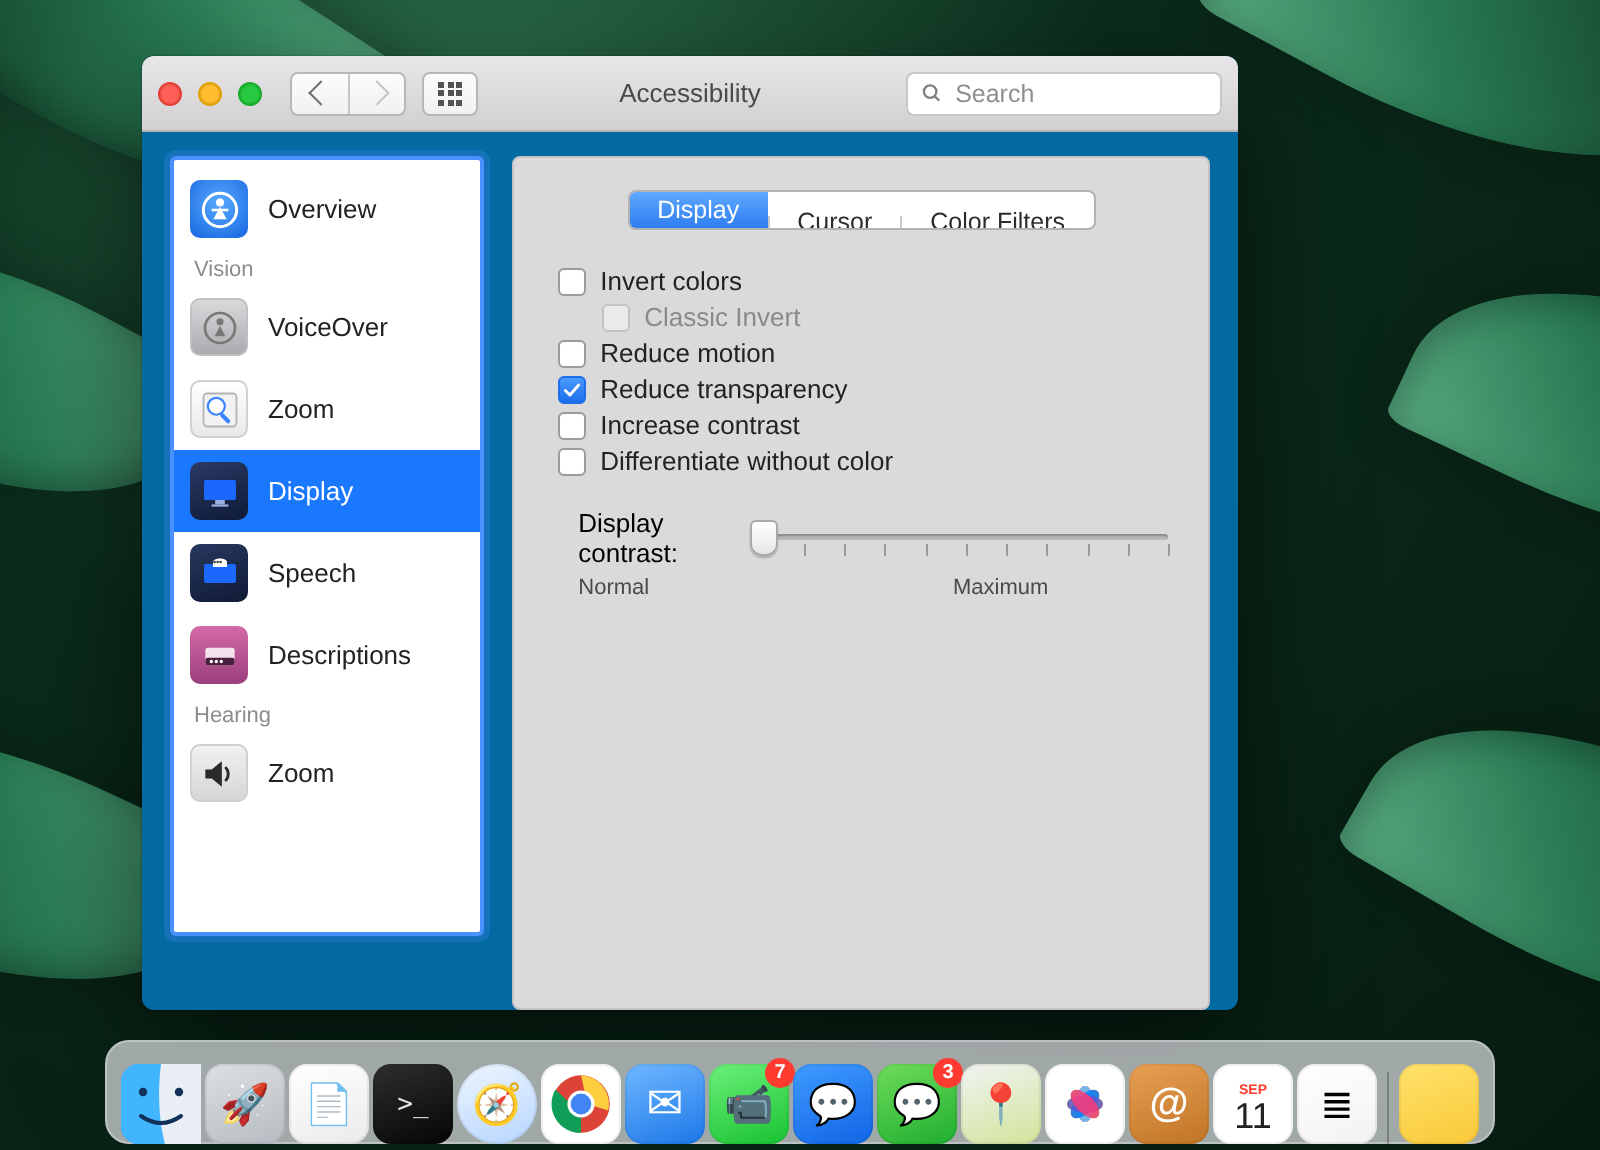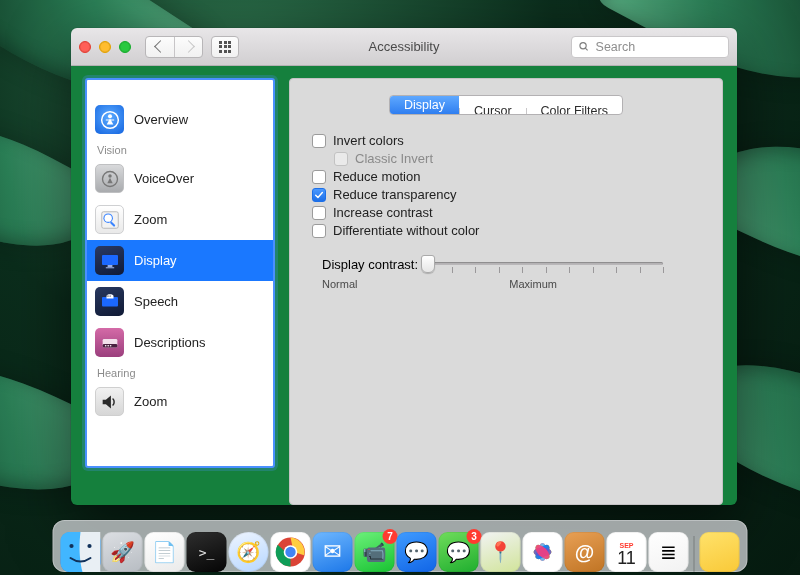--- a/index.html
+++ b/index.html
@@ -27,23 +27,23 @@
   .l1 { width:260px; height:120px; top:-40px; left:-60px; transform: rotate(33deg);}
   .l2 { width:230px; height:110px; top:130px; left:-130px; transform: rotate(28deg);}
   .l3 { width:250px; height:115px; top:370px; left:-140px; transform: rotate(25deg);}
   .l4 { width:260px; height:120px; top:-50px; right:-70px; transform: rotate(-152deg);}
   .l5 { width:240px; height:115px; top:150px; right:-145px; transform: rotate(-155deg);}
   .l6 { width:260px; height:120px; top:375px; right:-140px; transform: rotate(-150deg);}
   
   .window {
     position: absolute;
     top: 28px; left: 71px;
-    width: 666px;
+    width: 548px;
     height: 477px;
-    background: #15803d;
+    background: #0369a1;
     border-radius: 6px;
     box-shadow: 0 20px 60px rgba(0,0,0,0.6), 0 0 1px rgba(0,0,0,0.5);
     display: flex;
     flex-direction: column;
   }
   .titlebar {
     height: 38px;
     background: linear-gradient(#e8e6e8, #d1cfd1);
     border-bottom: 1px solid #b3b1b3;
     border-radius: 6px 6px 0 0;
@@ -112,21 +112,21 @@
     padding:12px 14px 0 14px;
   }
   .sidebar {
     width:190px; height:390px;
     background:#fff;
     border:2px solid #4a90ff;
     border-radius:3px;
     box-shadow: 0 0 0 3px rgba(74,144,255,0.25);
     overflow:hidden;
     display:flex; flex-direction:column;
-    padding-top:19px;
+    padding-top:4px;
   }
   .sidebar-item {
     display:flex; align-items:center;
     height:41px;
     padding:0 8px; gap:10px;
     color:#222;
   }
   .sidebar-item.selected { background:#1a78ff; color:#fff;}
   .sidebar-section {
     font-size:11px; color:#8c8c8c;

